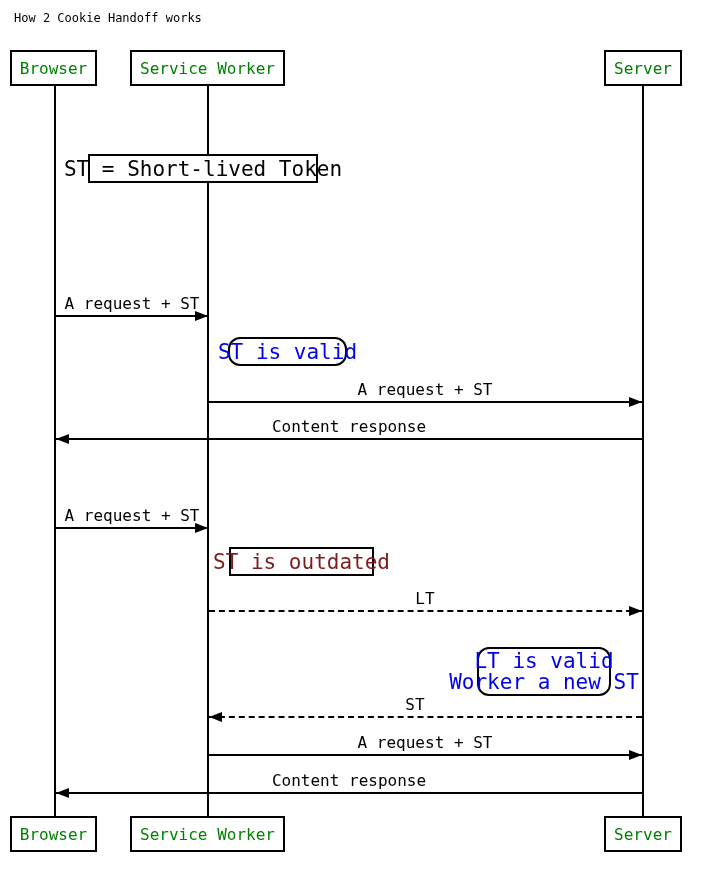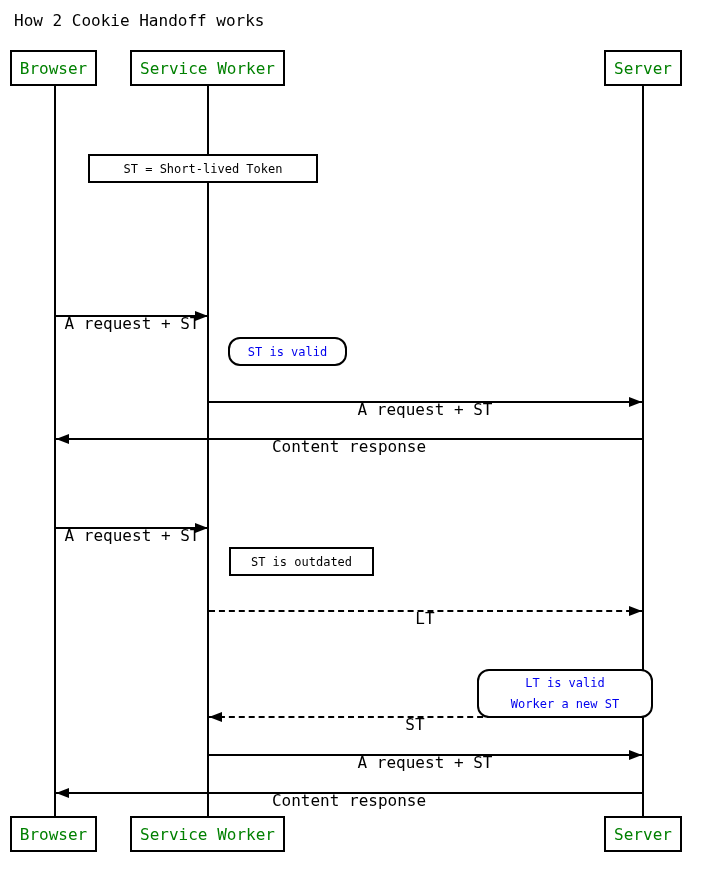--- a/index.html
+++ b/index.html
@@ -1,45 +1,45 @@
 <!DOCTYPE html>
 <html><head>
 <meta charset="utf-8">
 <style>
   html,body { margin:0; padding:0; background:#ffffff; }
   .canvas {
     position:relative; width:710px; height:872px; background:#ffffff;
     font-family:"DejaVu Sans Mono", monospace; color:#000;
     overflow:hidden;
   }
-  .title { position:absolute; left:14px; top:11px; font-size:16px; white-space:nowrap; }
+  .title { position:absolute; left:14px; top:11px; font-size:12px; white-space:nowrap; }
   .lifeline { position:absolute; top:86px; height:730px; width:2px; background:#000; }
   .actor {
     position:absolute; height:36px; box-sizing:border-box;
     border:2px solid #000; background:#fff; color:#008000;
     font-size:16px; display:flex; align-items:center; justify-content:center;
     white-space:nowrap;
   }
   .note {
     position:absolute; box-sizing:border-box; border:2px solid #000; background:#fff;
-    font-size:12px; display:flex; align-items:center; justify-content:center;
+    font-size:21px; display:flex; align-items:center; justify-content:center;
     white-space:nowrap; text-align:center;
   }
   .note.blue { color:#0000ee;border-radius:12px; }
-  .note.red  { color:#000000; }
+  .note.red  { color:#7f1d1d; }
   .note-lines { line-height:21px; }
   .bar {
     position:absolute; left:40px; width:617px; height:28px; box-sizing:border-box;
     background:#808080; border:2px solid #1a1a1a; color:#ffffff;
     font-size:16px; font-weight:bold; display:flex; align-items:center; justify-content:center;
     white-space:nowrap;
   }
   .msg-label {
     position:absolute; transform:translateX(-50%); font-size:16px;
-    white-space:nowrap; line-height:19px; background:transparent;margin-top:20px;
+    white-space:nowrap; line-height:19px; background:transparent;
   }
   .line { position:absolute; height:0; border-top:2px solid #000; }
   .line.dashed { border-top-style:dashed; }
   .arr { position:absolute; width:0; height:0; border-top:5px solid transparent; border-bottom:5px solid transparent; }
   .arr.right { border-left:13px solid #000; }
   .arr.left  { border-right:13px solid #000; }
 </style>
 </head>
 <body>
 
@@ -88,21 +88,21 @@
   <div class="arr right" style="left:195px; top:523px"></div>
 
   <div class="note red" style="left:229px; top:547px; width:145px; height:29px">
       <span>ST is outdated</span>
     </div>
 
   <div class="msg-label" style="left:425px; top:589px">LT</div>
   <div class="line dashed" style="left:209px; top:610px; width:433px"></div>
   <div class="arr right" style="left:629px; top:606px"></div>
 
-  <div class="note blue" style="left:477px; top:669px; width:176px; height:49px">
+  <div class="note blue" style="left:477px; top:647px; width:134px; height:49px">
     <div class="note-lines">
       <div>LT is valid</div>
       <div>Worker a new ST</div>
     </div>
   </div>
 
   <div class="msg-label" style="left:415px; top:695px">ST</div>
   <div class="line dashed" style="left:209px; top:716px; width:433px"></div>
   <div class="arr left" style="left:209px; top:712px"></div>
 

